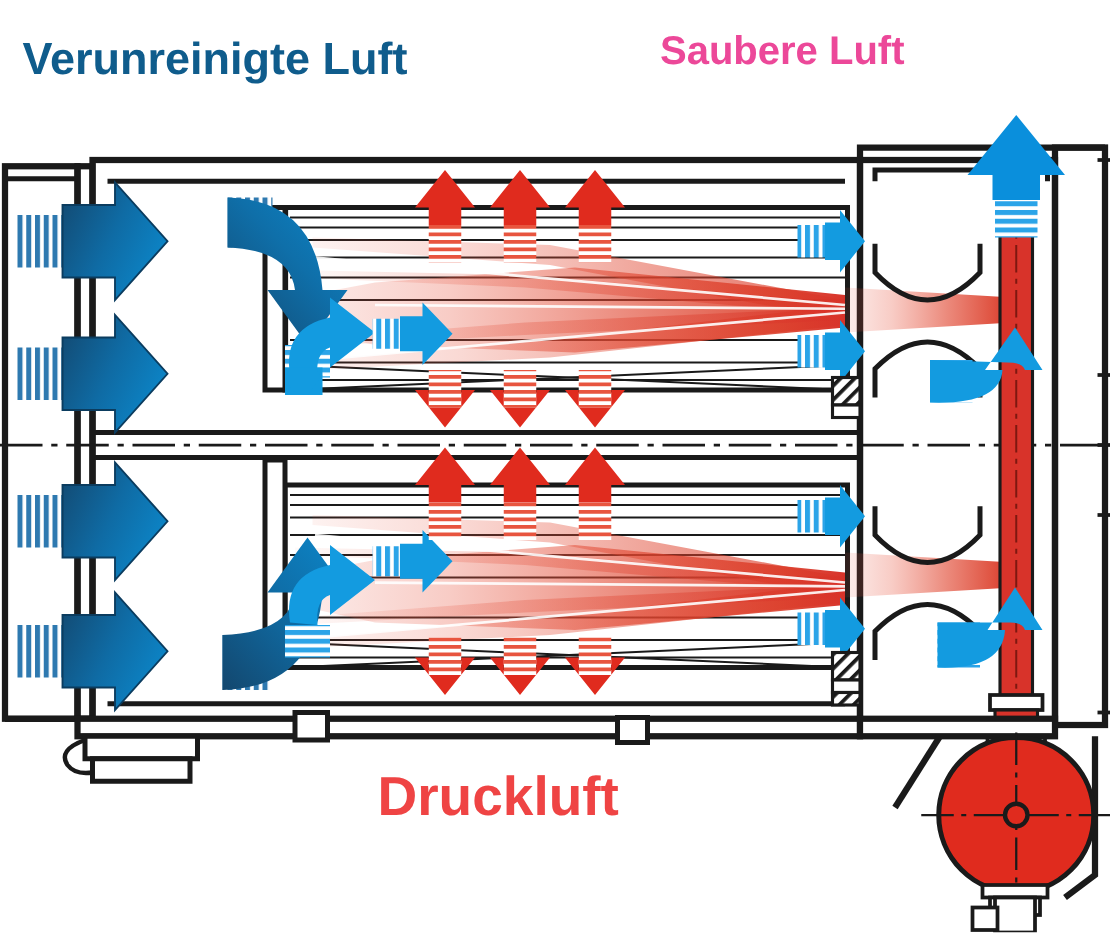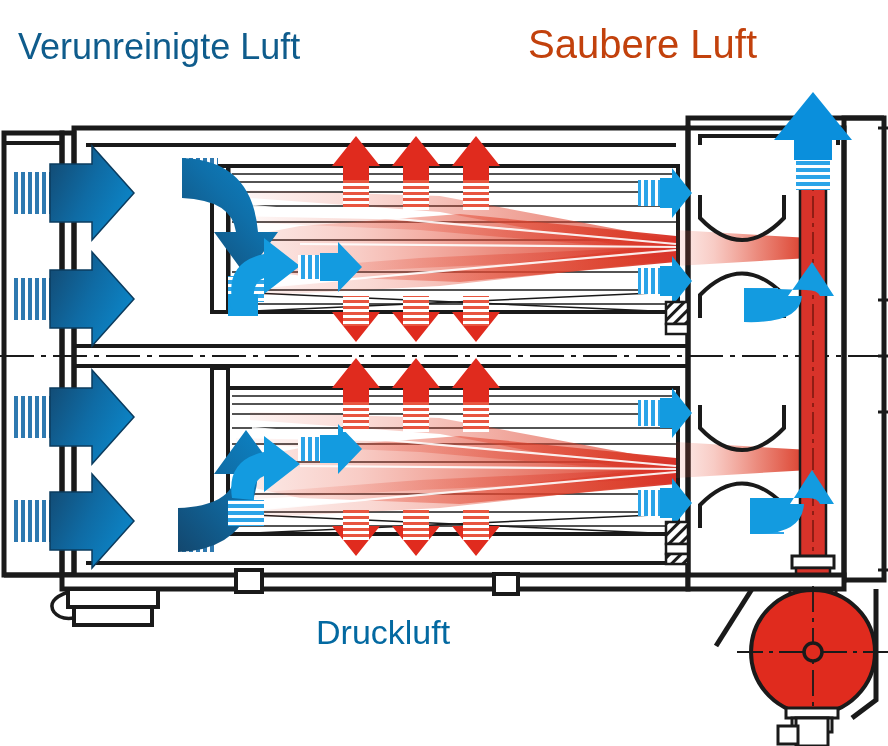--- a/index.html
+++ b/index.html
@@ -1,22 +1,22 @@
 <!DOCTYPE html>
 <html><head>
 <meta charset="utf-8">
 <style>
   html,body{margin:0;padding:0;background:#ffffff;}
   body{width:888px;height:746px;overflow:hidden;font-family:"Liberation Sans",sans-serif;}
-  #stage{position:relative;width:748px;height:746px;background:#fff;}
+  #stage{position:relative;width:748px;height:746px;background:#fff;font-weight:bold;}
   svg#diagram{position:absolute;left:0;top:0;width:888px;height:746px;display:block;}
   .lbl{position:absolute;white-space:nowrap;font-family:"Liberation Sans",sans-serif;}
   #lbl-dirty{left:18px;top:26px;font-size:36px;color:#0F5C8C;letter-spacing:0px;}
-  #lbl-clean{left:528px;top:22px;font-size:40px;color:#c2410c;}
-  #lbl-press{left:316px;top:612px;font-size:34px;color:#0369a1;line-height:1.18;}
+  #lbl-clean{left:528px;top:22px;font-size:32px;color:#ec4899;}
+  #lbl-press{left:302px;top:612px;font-size:44px;color:#ef4444;line-height:1.18;}
   #lbl-press div{display:block;}
 </style>
 </head>
 <body>
 
 <div id="stage">
 
   <svg id="diagram" viewBox="0 0 888 746">
     <defs>
 

